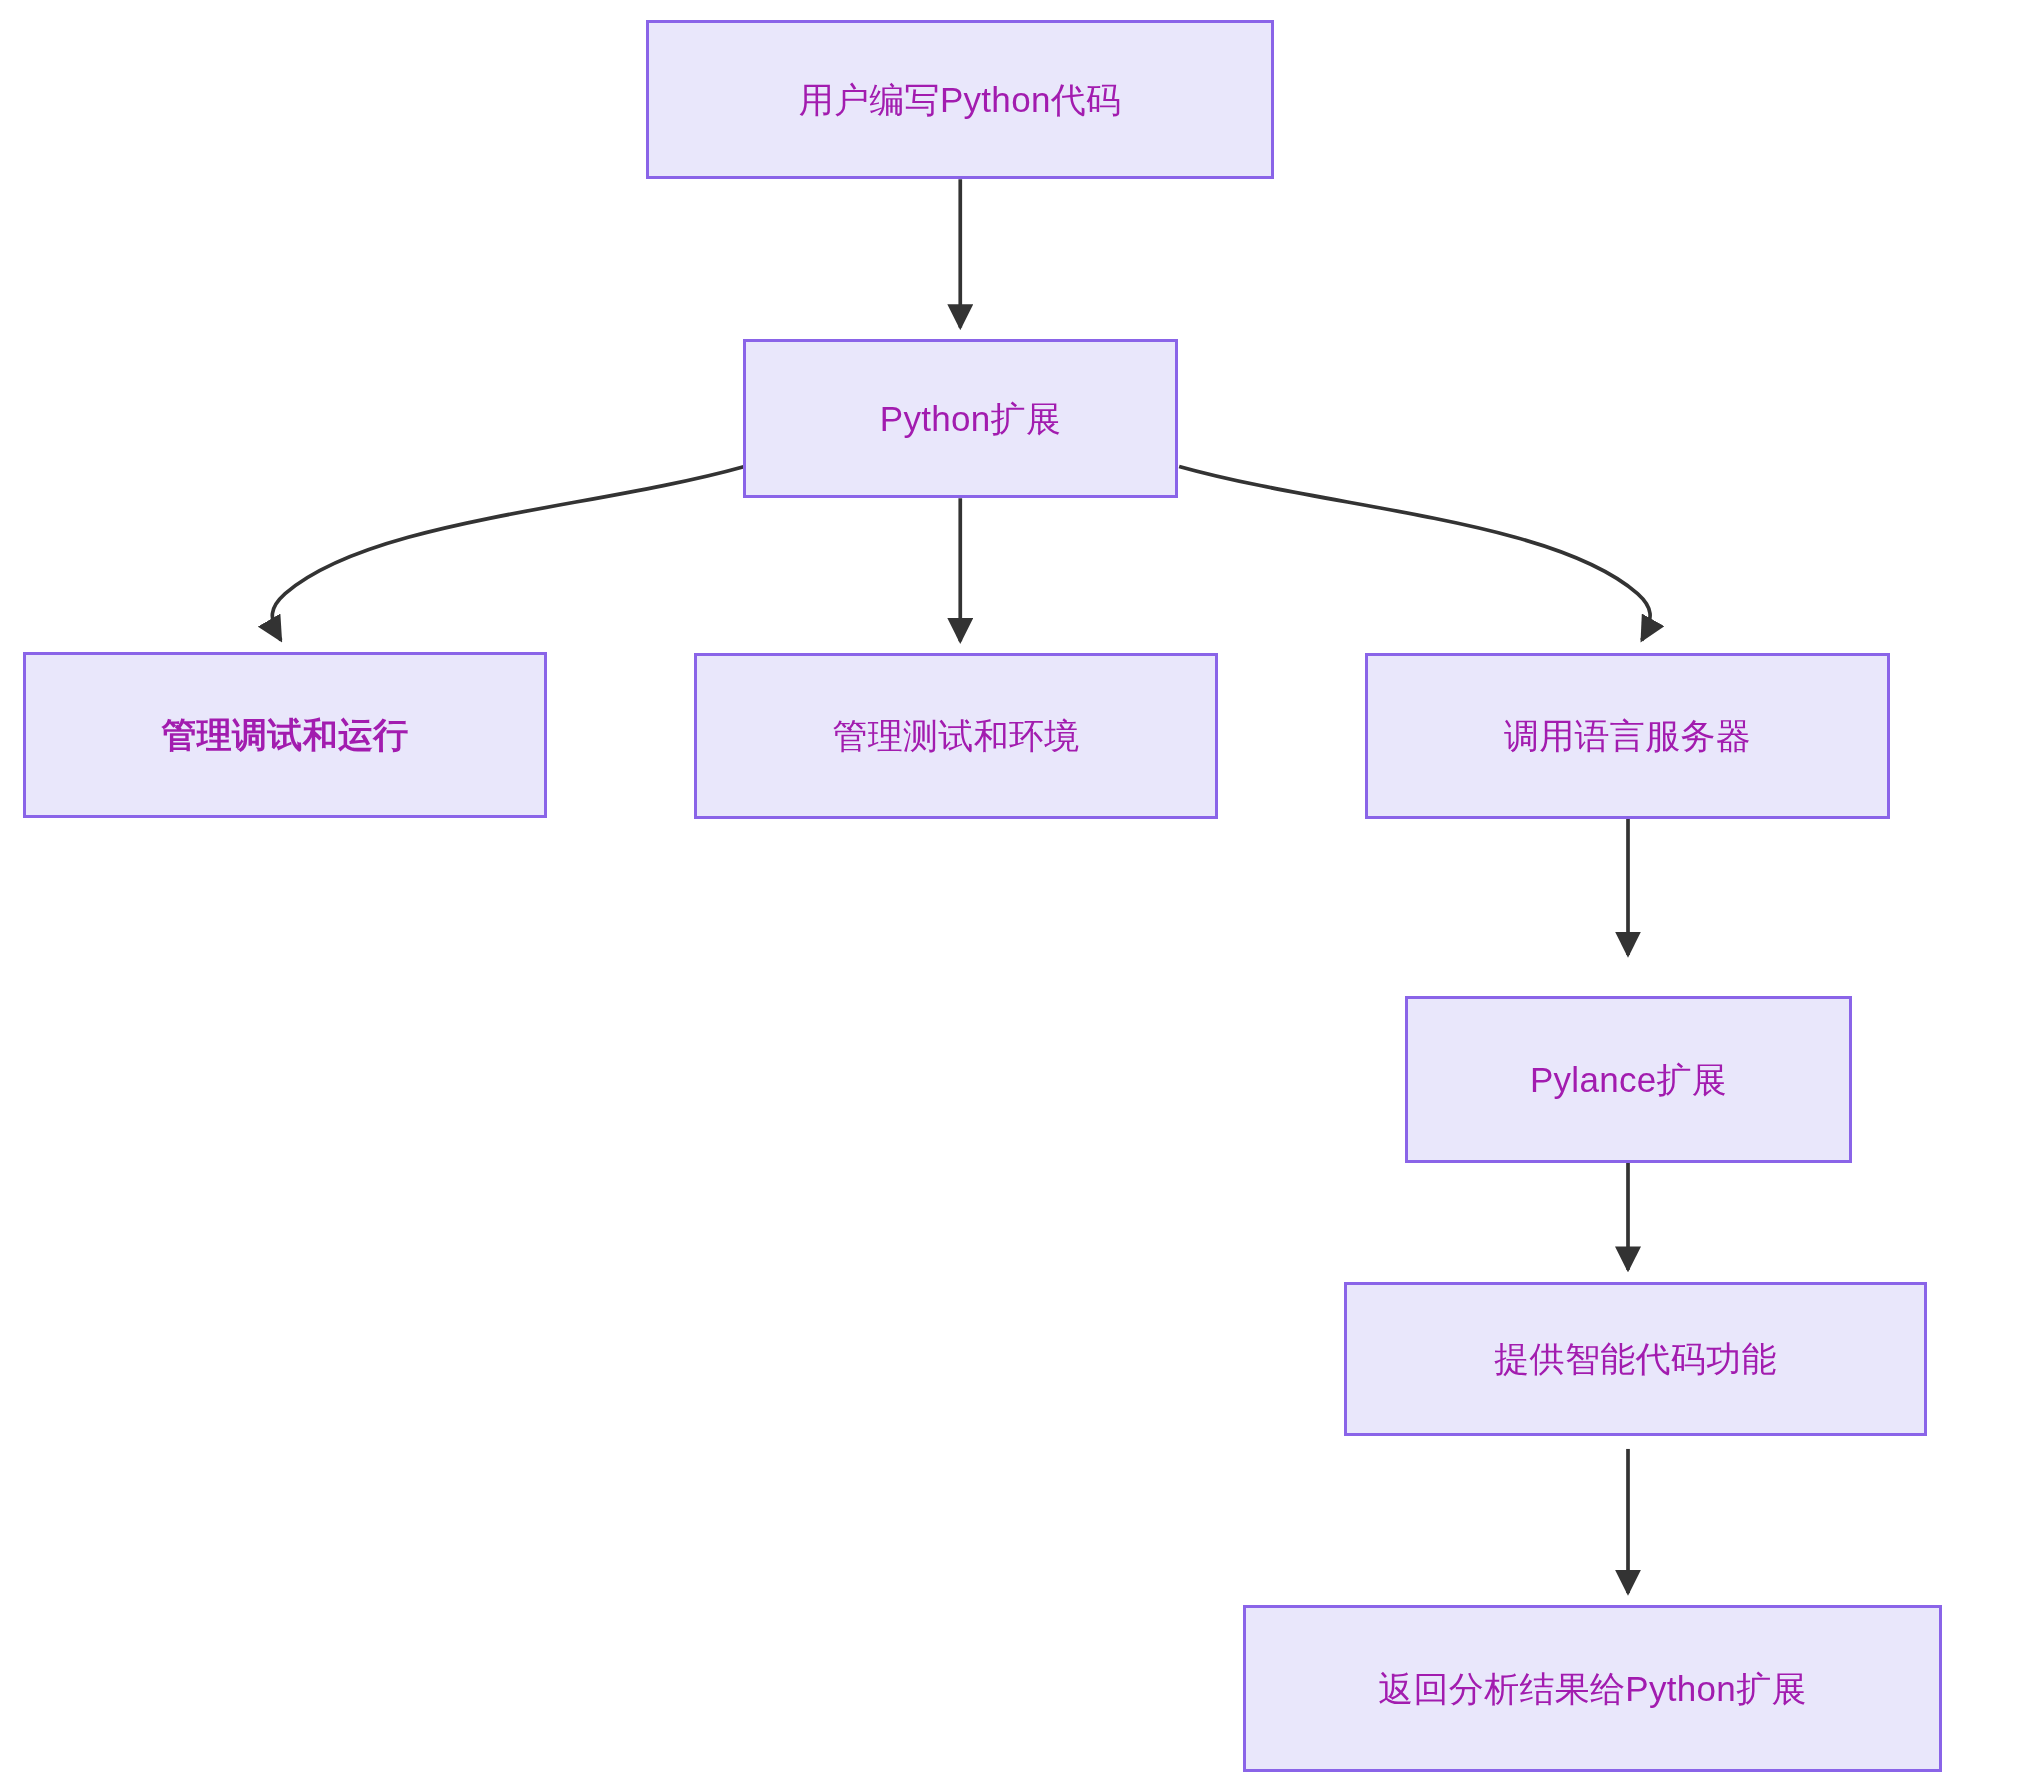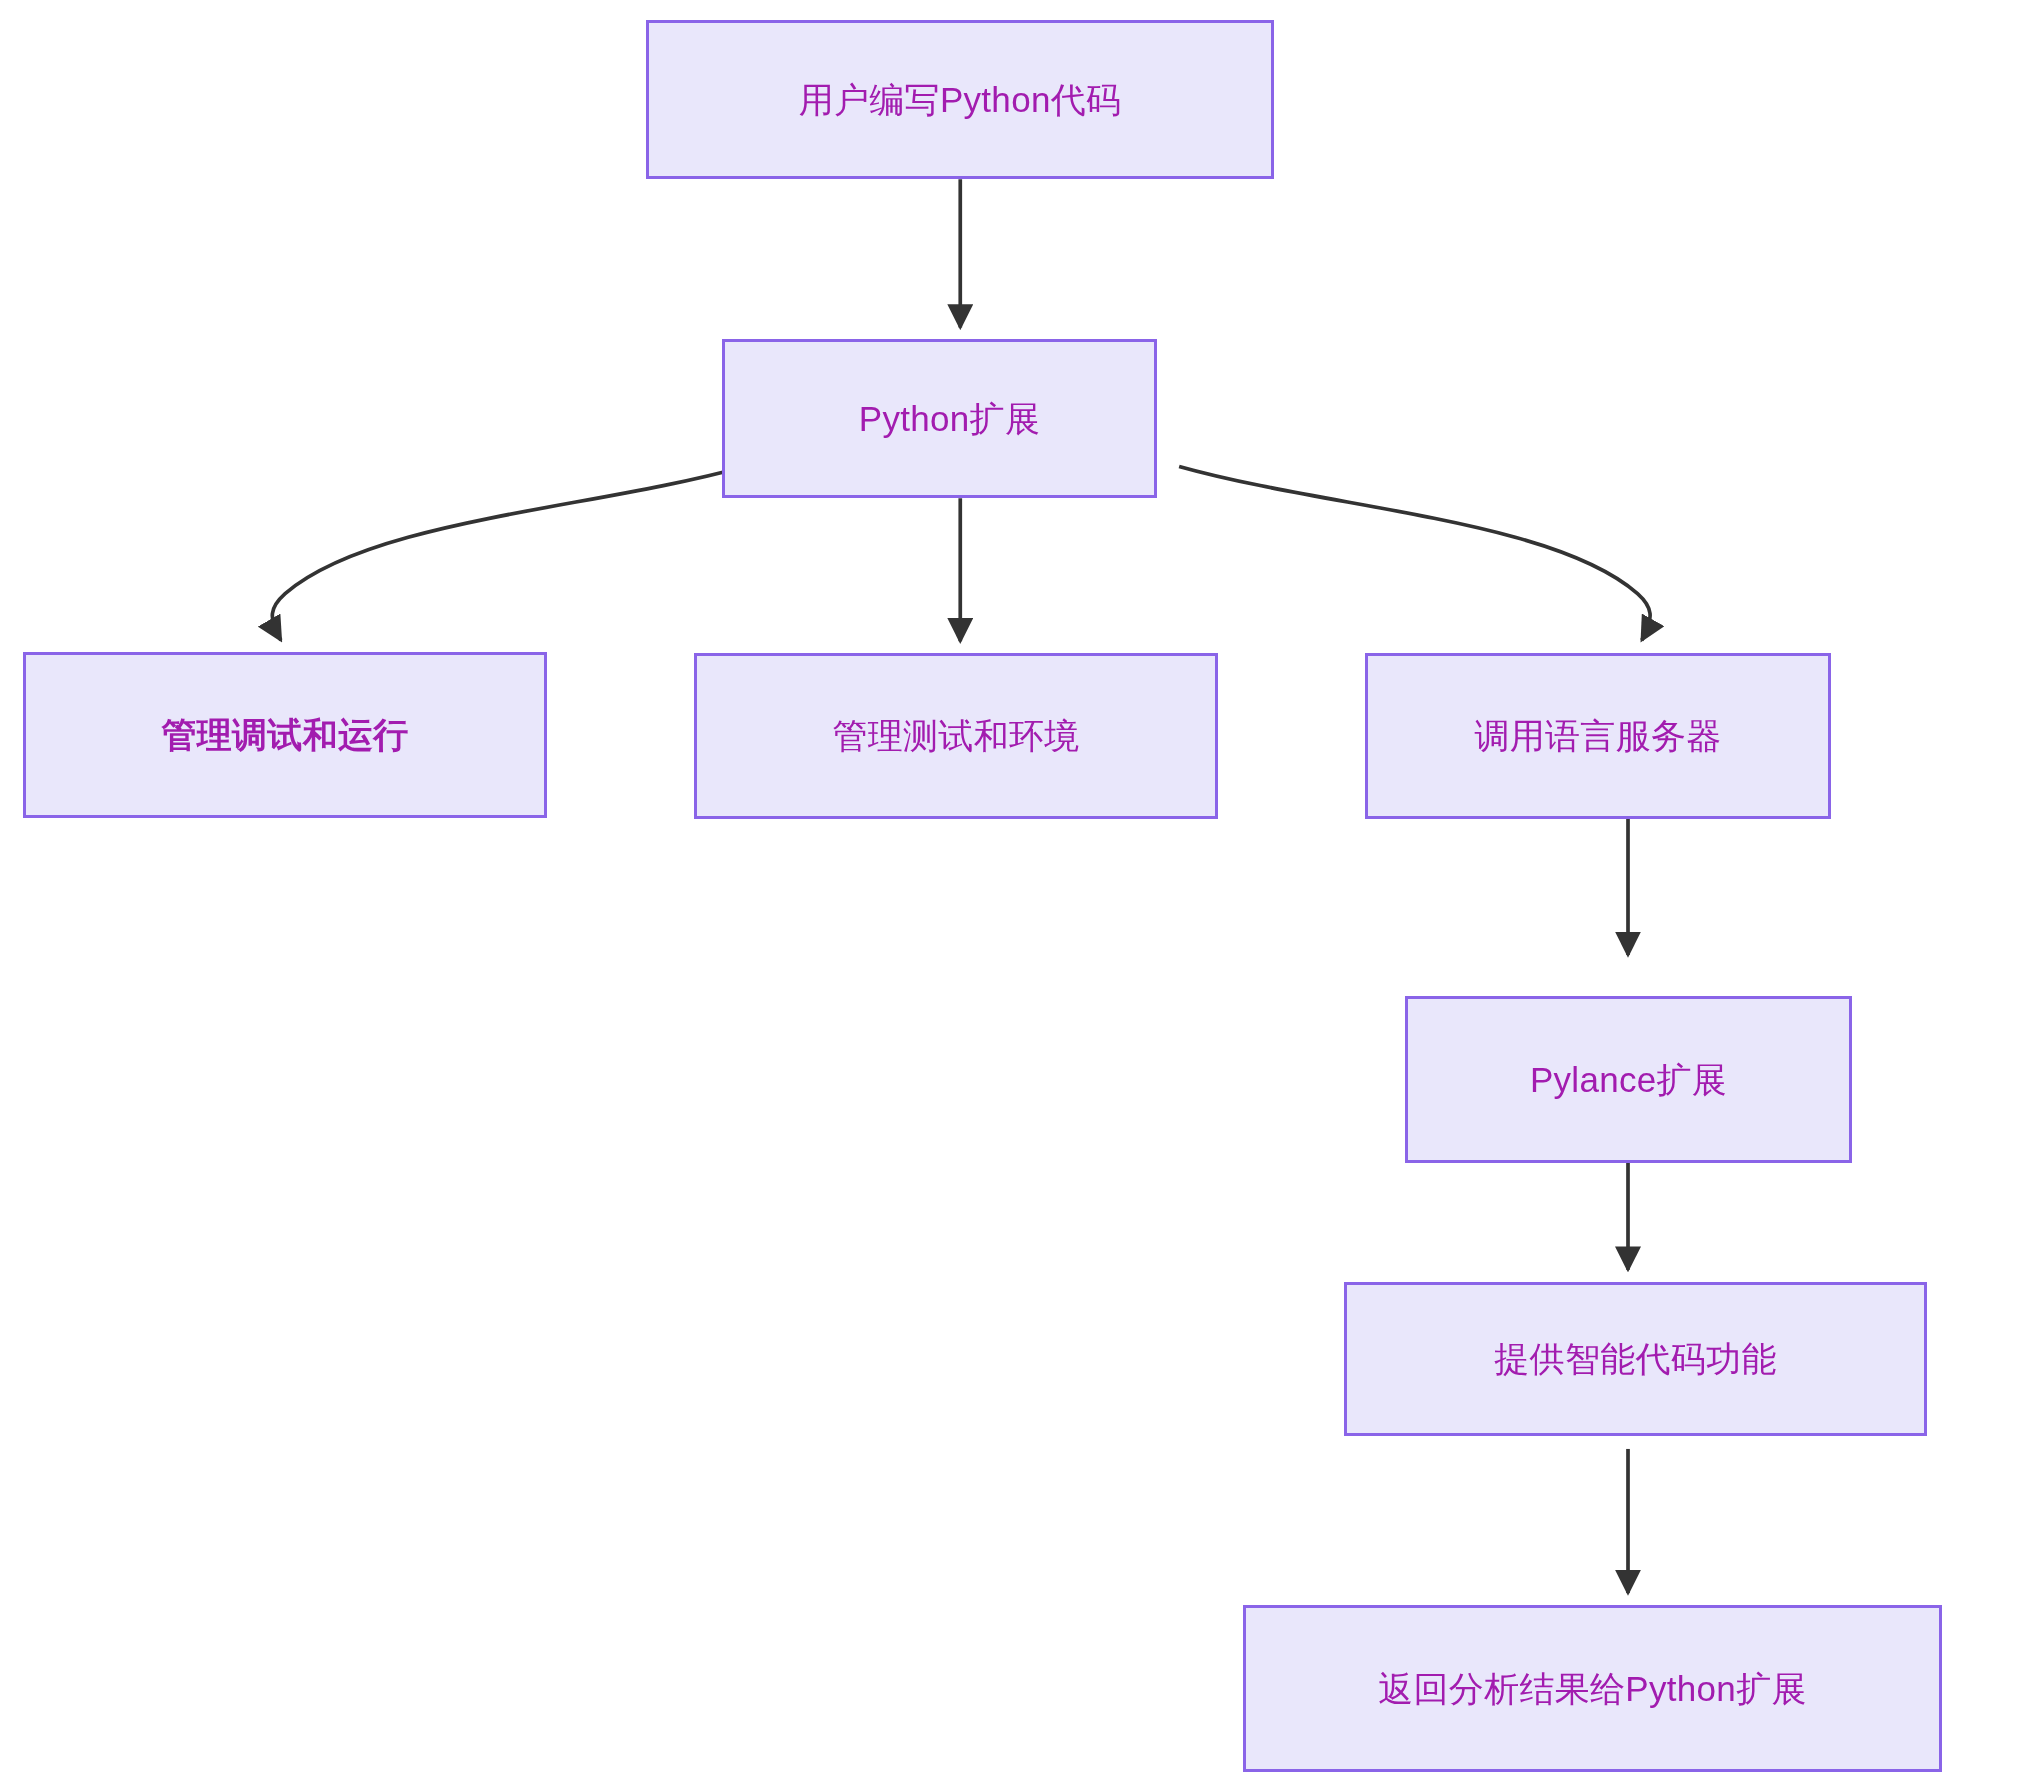--- a/index.html
+++ b/index.html
@@ -68,33 +68,33 @@
 
     <path d="M 3072 2140 L 3072 2396" fill="none" stroke="#333333" stroke-width="7" marker-end="url(#arrow)"></path>
 
     <path d="M 3072 2734 L 3072 3006" fill="none" stroke="#333333" stroke-width="7" marker-end="url(#arrow)"></path>
   </svg>
 
   <div class="node" style="left:646px; top:20px; width:628px; height:159px;">
     <span class="label">用户编写Python代码</span>
   </div>
 
-  <div class="node" style="left:722px; top:339px; width:435px; height:159px;padding-left:20px;">
+  <div class="node" style="left:743px; top:339px; width:435px; height:159px;padding-left:20px;">
     <span class="label">Python扩展</span>
   </div>
 
   <div class="node" style="left:23px; top:652px; width:524px; height:166px;font-weight:bold;">
     <span class="label">管理调试和运行</span>
   </div>
 
   <div class="node" style="left:694px; top:653px; width:524px; height:166px;">
     <span class="label">管理测试和环境</span>
   </div>
 
-  <div class="node" style="left:1365px; top:653px; width:466px; height:166px;">
+  <div class="node" style="left:1365px; top:653px; width:525px; height:166px;">
     <span class="label">调用语言服务器</span>
   </div>
 
   <div class="node" style="left:1405px; top:996px; width:447px; height:167px;text-align:center;">
     <span class="label">Pylance扩展</span>
   </div>
 
   <div class="node" style="left:1344px; top:1282px; width:583px; height:154px;">
     <span class="label">提供智能代码功能</span>
   </div>

